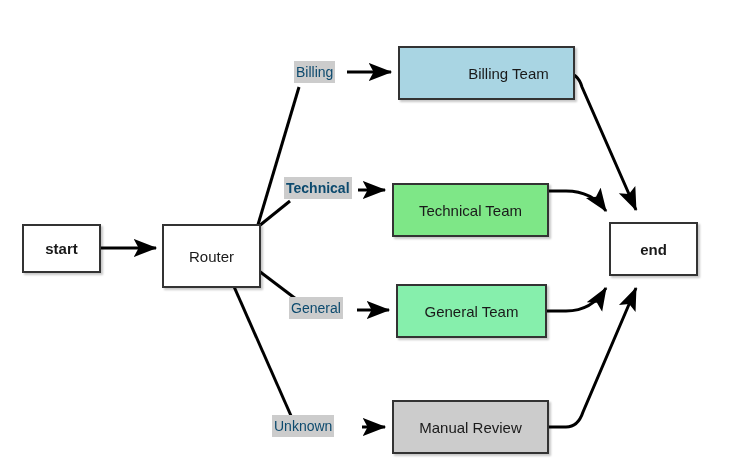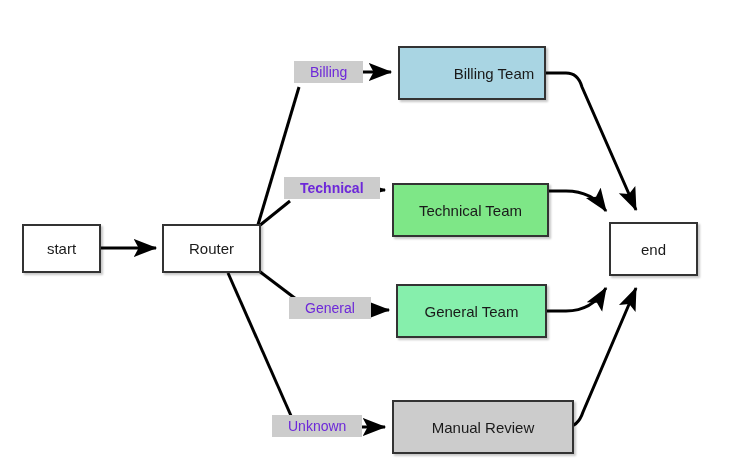--- a/index.html
+++ b/index.html
@@ -33,28 +33,28 @@
     align-items: center;
     justify-content: center;
     color: #1a1a1a;
     font-size: 15px;
     line-height: 1;
     text-align: center;
     box-shadow: 2px 2px 2px rgba(0,0,0,0.22);
     background: #ffffff;
     white-space: nowrap;
   }
-  .node.bold { font-weight: normal; }
+  .node.bold { font-weight: bold; }
   .edge-label {
     position: absolute;
     background: #cccccc;
-    color: #6d28d9;
+    color: #0c4a6e;
     font-size: 14px;
     line-height: 18px;
-    padding: 2px 16px;
+    padding: 2px 2px;
     white-space: nowrap;
     box-sizing: border-box;
   }
 </style>
 </head>
 <body>
 
 <div id="canvas">
 
   <svg class="edges" viewBox="0 0 754 470">
@@ -88,37 +88,37 @@
 
     <path d="M547,311 L566,311 Q592,311 606,288" stroke="#000000" stroke-width="3" fill="none" marker-end="url(#arrow)"></path>
 
     <path d="M549,427 L566,427 Q578,427 583,412 L636,288" stroke="#000000" stroke-width="3" fill="none" marker-end="url(#arrow)"></path>
   </svg>
 
   <div class="node bold" style="left:22px; top:224px; width:79px; height:49px; background:#ffffff;">
     <span>start</span>
   </div>
 
-  <div class="node" style="left:162px; top:224px; width:99px; height:49px; background:#ffffff;">
+  <div class="node" style="left:162px; top:224px; width:99px; height:64px; background:#ffffff;">
     <span>Router</span>
   </div>
 
-  <div class="node" style="left:398px; top:46px; width:148px; height:54px; background:#a9d5e3;padding-left:44px;">
+  <div class="node" style="left:398px; top:46px; width:177px; height:54px; background:#a9d5e3;padding-left:44px;">
     <span>Billing Team</span>
   </div>
 
   <div class="node" style="left:392px; top:164px; width:157px; height:54px; background:#7ee787;margin-top:19px;">
     <span>Technical Team</span>
   </div>
 
   <div class="node" style="left:396px; top:284px; width:151px; height:54px; background:#86efac;">
     <span>General Team</span>
   </div>
 
-  <div class="node" style="left:392px; top:400px; width:182px; height:54px; background:#cccccc;">
+  <div class="node" style="left:392px; top:400px; width:157px; height:54px; background:#cccccc;">
     <span>Manual Review</span>
   </div>
 
   <div class="node bold" style="left:609px; top:222px; width:89px; height:54px; background:#ffffff;">
     <span>end</span>
   </div>
 
   <div class="edge-label" style="left:294px; top:61px;"><span>Billing</span></div>
 
   <div class="edge-label" style="left:284px; top:177px;font-weight:bold;"><span>Technical</span></div>

